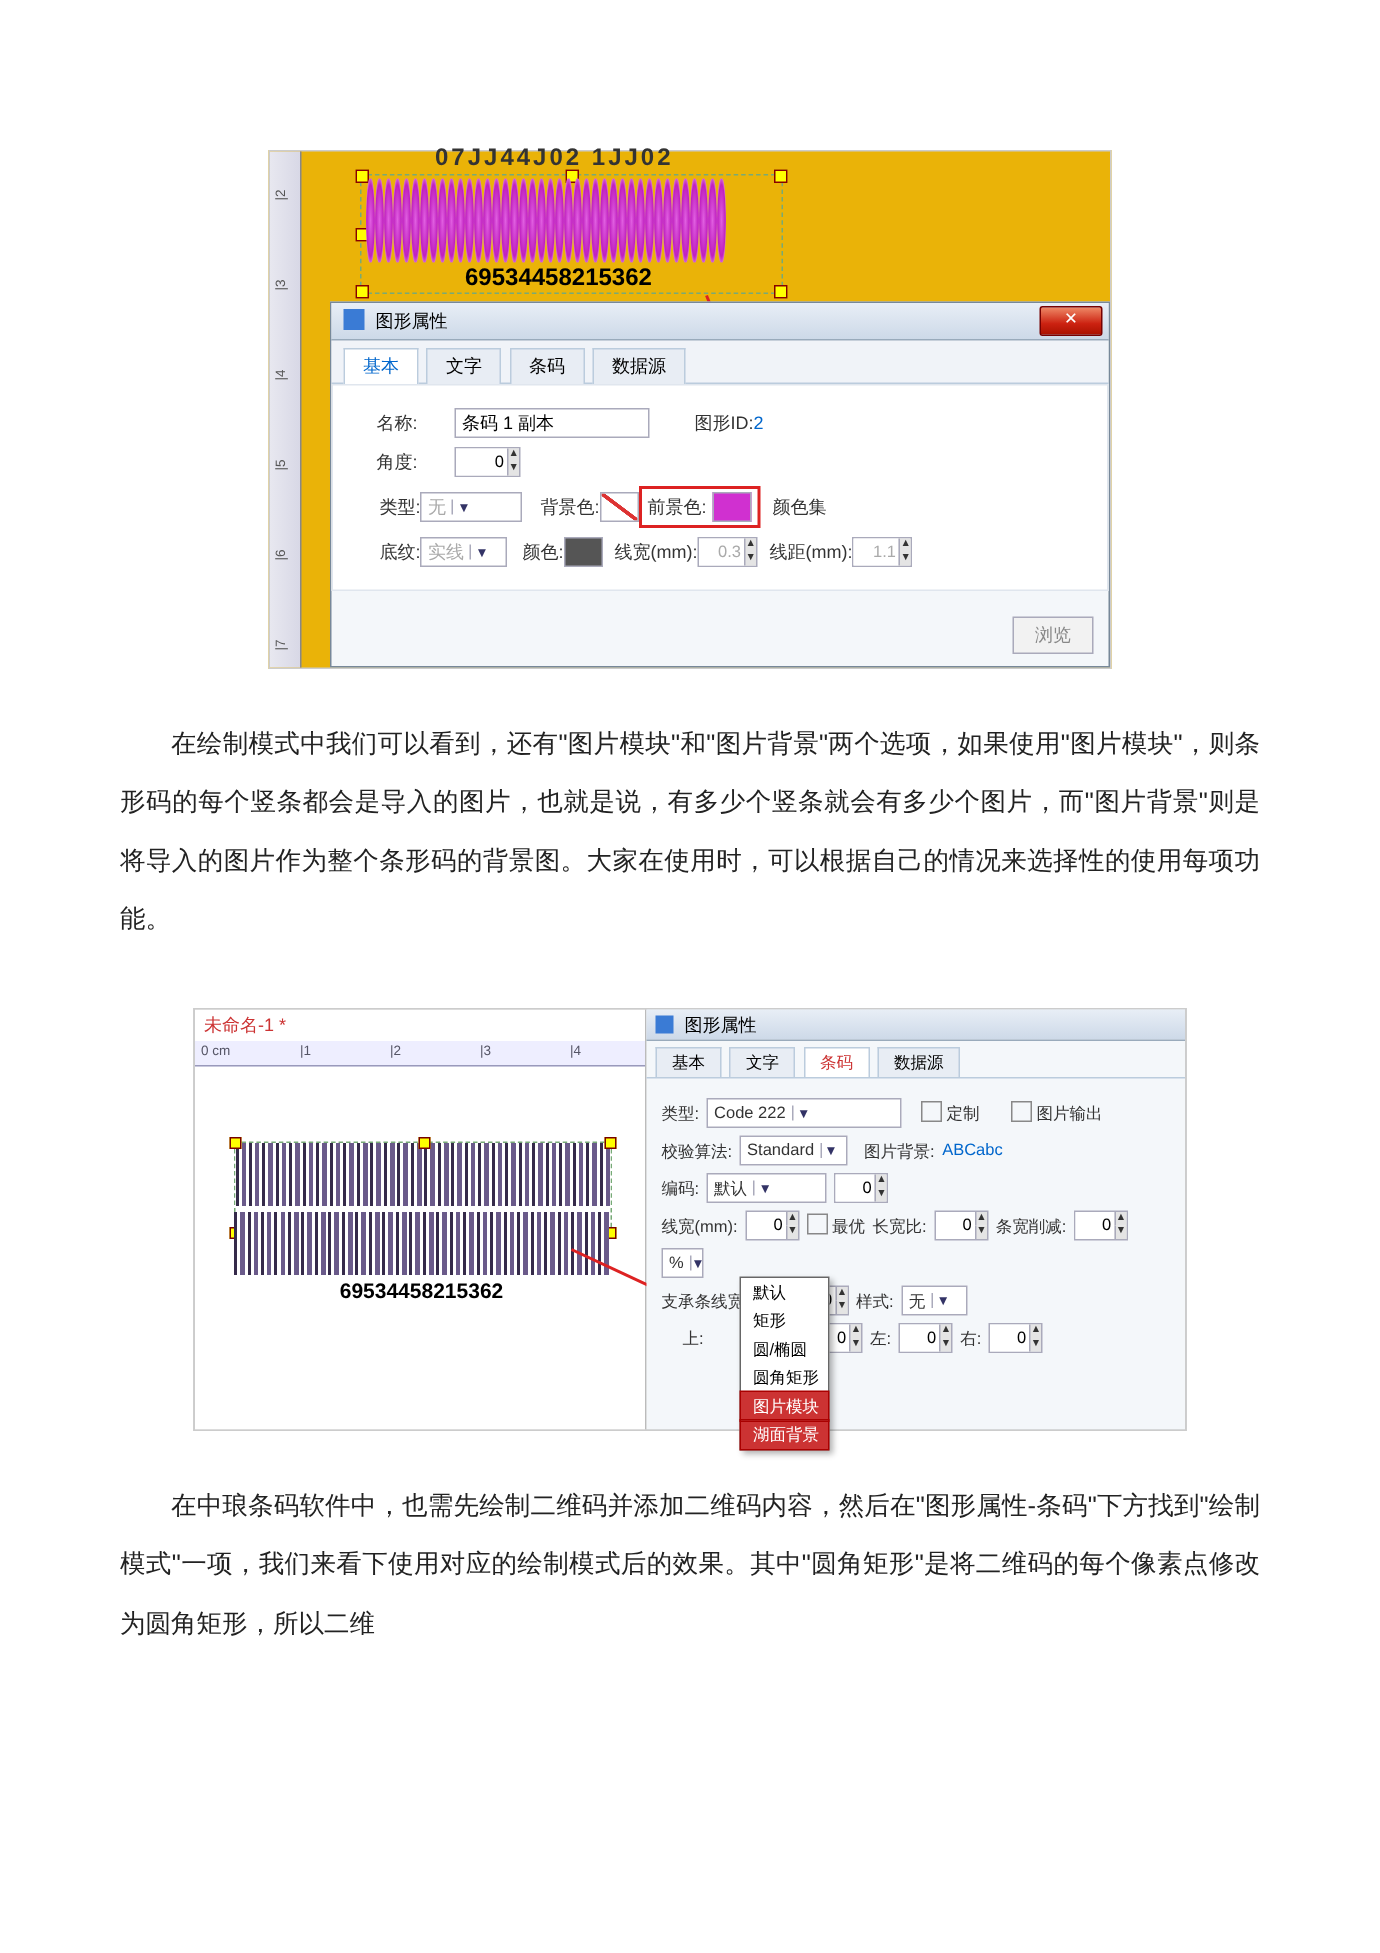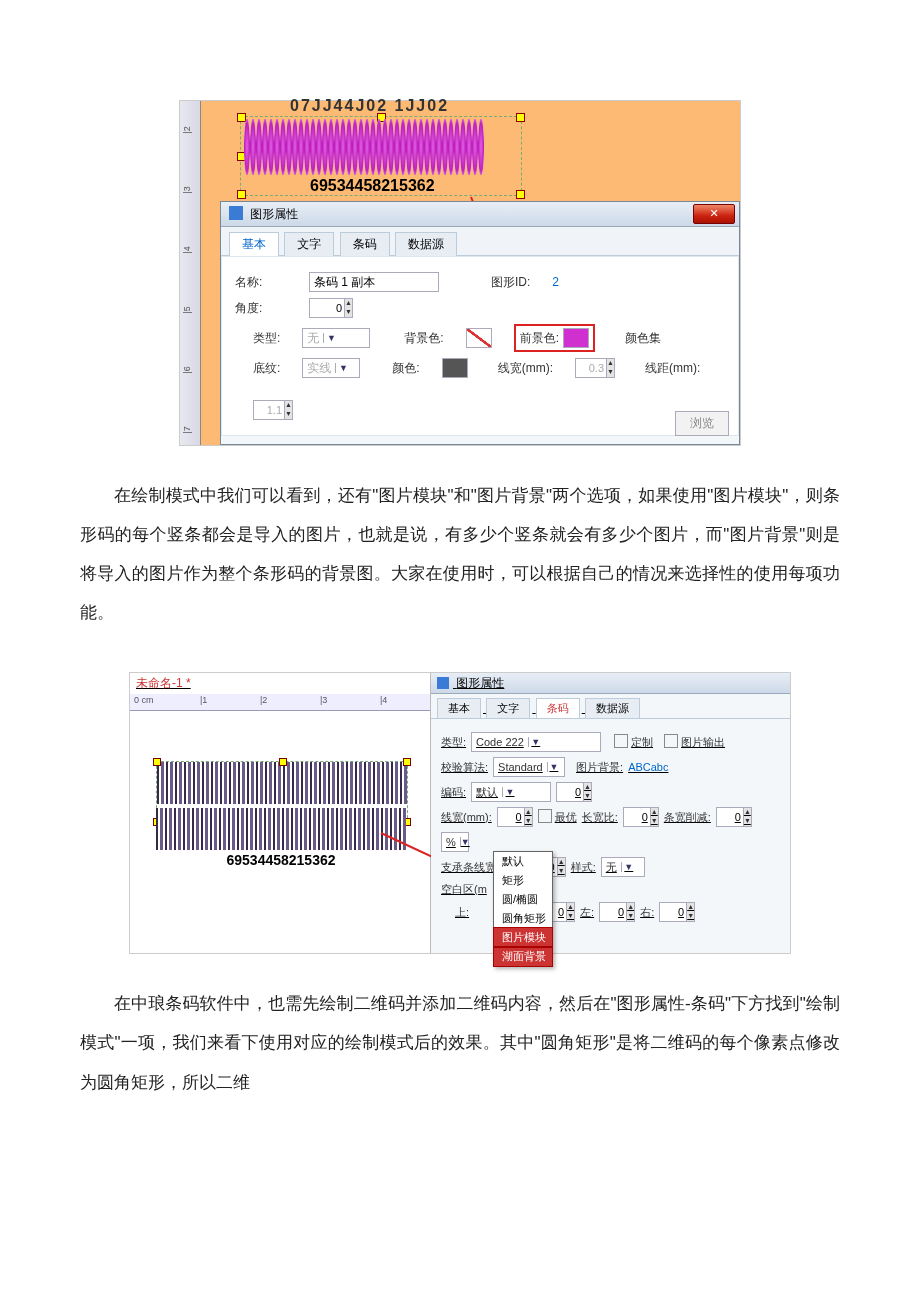--- a/index.html
+++ b/index.html
@@ -13,21 +13,21 @@
     padding: 60px 80px 40px 80px;
   }
   .figure {
     margin: 40px auto 30px auto;
     border: 1px solid #ccc;
   }
   .fig1 {
     width: 560px;
     height: 344px;
     position: relative;
-    background: #fdba74;
+    background: #eab308;
   }
   .ruler-v {
     position: absolute;
     left: 0; top: 0; bottom: 0;
     width: 20px;
     background: linear-gradient(to right,#e8e8f0,#d8d8e6);
     border-right:1px solid #888;
     font-size:9px;
     color:#555;
   }
@@ -78,21 +78,21 @@
   }
   .tabs { padding:4px 8px 0 8px; background:#f0f3f8; border-bottom:1px solid #bcd; }
   .tab {
     display:inline-block; padding:3px 12px;
     border:1px solid #bcd; border-bottom:none;
     background:#e8edf4; margin-right:2px; font-size:12px;
     position:relative; top:1px;
   }
   .tab.active { background:#fff; color:#06c; }
   .form-body { padding:10px 14px; background:#fff; box-shadow:inset 0 0 0 1px #e0e6ee; }
-  .row { margin:6px 0; font-size:12px; color:#333; display:flex; align-items:center; flex-wrap:wrap; gap:22px; }
+  .row { margin:6px 16px; font-size:12px; color:#333; display:flex; align-items:center; flex-wrap:wrap; gap:0; }
   .row .lbl { display:inline-block; min-width:52px; text-align:left; }
   .inp { border:1px solid #aab; background:#fff; height:18px; padding:0 4px; font-size:12px; }
   .spin-wrap { width:42px; height:18px; border:1px solid #aab; display:inline-flex; }
   .spin-wrap input { border:none; width:30px; font-size:11px; text-align:right; }
   .spin-btns { width:11px; display:flex; flex-direction:column; }
   .spin-btns div { flex:1; background:#e4e4e4; font-size:7px; text-align:center; line-height:8px; border-left:1px solid #aab; }
   .sw { width:24px; height:18px; border:1px solid #aab; display:inline-block; }
   .diag { background:linear-gradient(to top right,transparent 45%,#d33 46%,#d33 54%,transparent 55%); }
   .magenta { background:#d030d0; }
   .redbox { border:2px solid #d22 !important; }
@@ -118,21 +118,20 @@
     color: #222;
     text-align: justify;
     text-indent: 2em;
     margin: 14px 0 14px 0;
   }
 
   
   .fig2 {
     width: 660px; height:280px; position:relative; background:#a3a3a3;
     display:flex;
-    text-decoration:underline;
   }
   .fig2-left {
     width:300px; position:relative; background:#fff; border-right:1px solid #bbb;
   }
   .f2-title { font-size:12px; color:#c33; padding:2px 6px; }
   .f2-ruler { height:16px; background:#eef; border-bottom:1px solid #99b; font-size:9px; color:#556; position:relative; }
   .f2-ruler span { position:absolute; top:1px; }
   .bc2 {
     position:absolute; left:26px; width:250px;
   }
@@ -361,21 +360,21 @@
         <span class="tab2">数据源</span>
       </div>
       <div class="f2-form">
         <div class="row">
           <span>类型:</span>
           <span class="dd" style="width:120px">
               <span>Code 222</span>
               <span class="arr">▼</span>
             </span>
           <span style="margin-left:8px"><span class="cb"></span><span>定制</span></span>
-          <span style="margin-left:6px"><span class="cb"></span><span>图片输出</span></span>
+          <span style="margin-left:16px"><span class="cb"></span><span>图片输出</span></span>
         </div>
         <div class="row">
           <span>校验算法:</span>
           <span class="dd" style="width:62px">
               <span>Standard</span>
               <span class="arr">▼</span>
             </span>
           <span style="margin-left:6px">图片背景:</span>
           <span class="blue">ABCabc</span>
         </div>
@@ -431,23 +430,20 @@
               <div class="spin-btns">
                 <div>▲</div>
                 <div>▼</div>
               </div>
             </div>
           <span>样式:</span>
           <span class="dd" style="width:34px">
               <span>无</span>
               <span class="arr">▼</span>
             </span>
-        </div>
-        <div class="row">
-          <span>空白区(m</span>
         </div>
         <div class="row" style="margin-left:14px">
           <span>上:</span>
           <span style="width:60px"></span>
           <div class="spin-wrap" style="width:34px">
               <input style="width: 22px;" value="0">
               <div class="spin-btns">
                 <div>▲</div>
                 <div>▼</div>
               </div>

